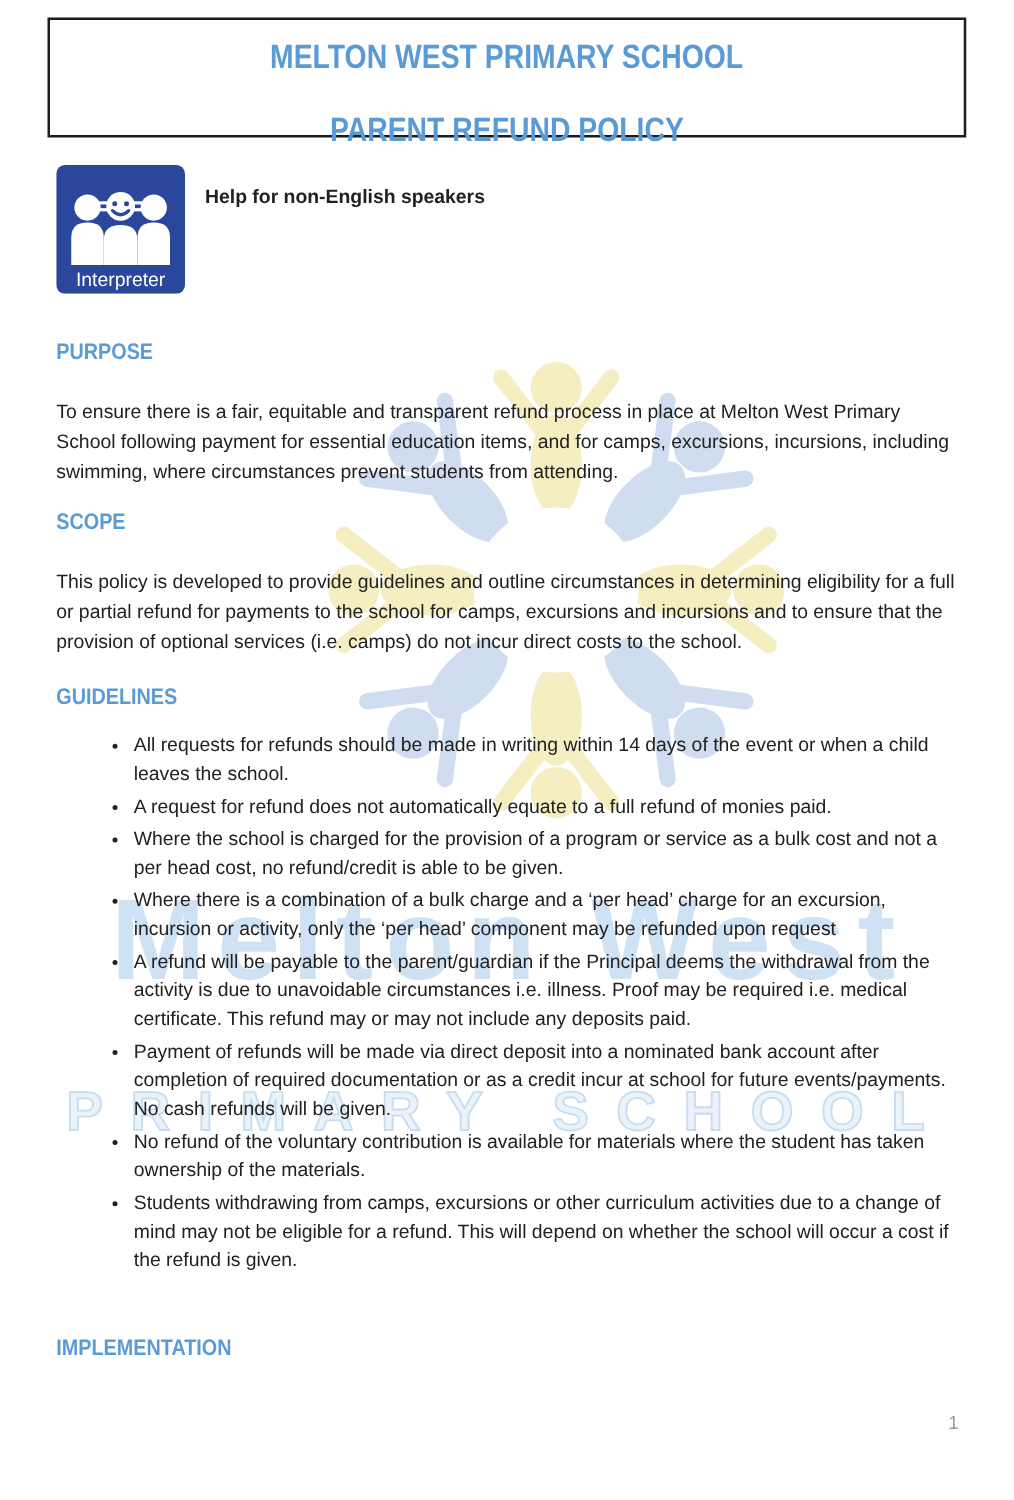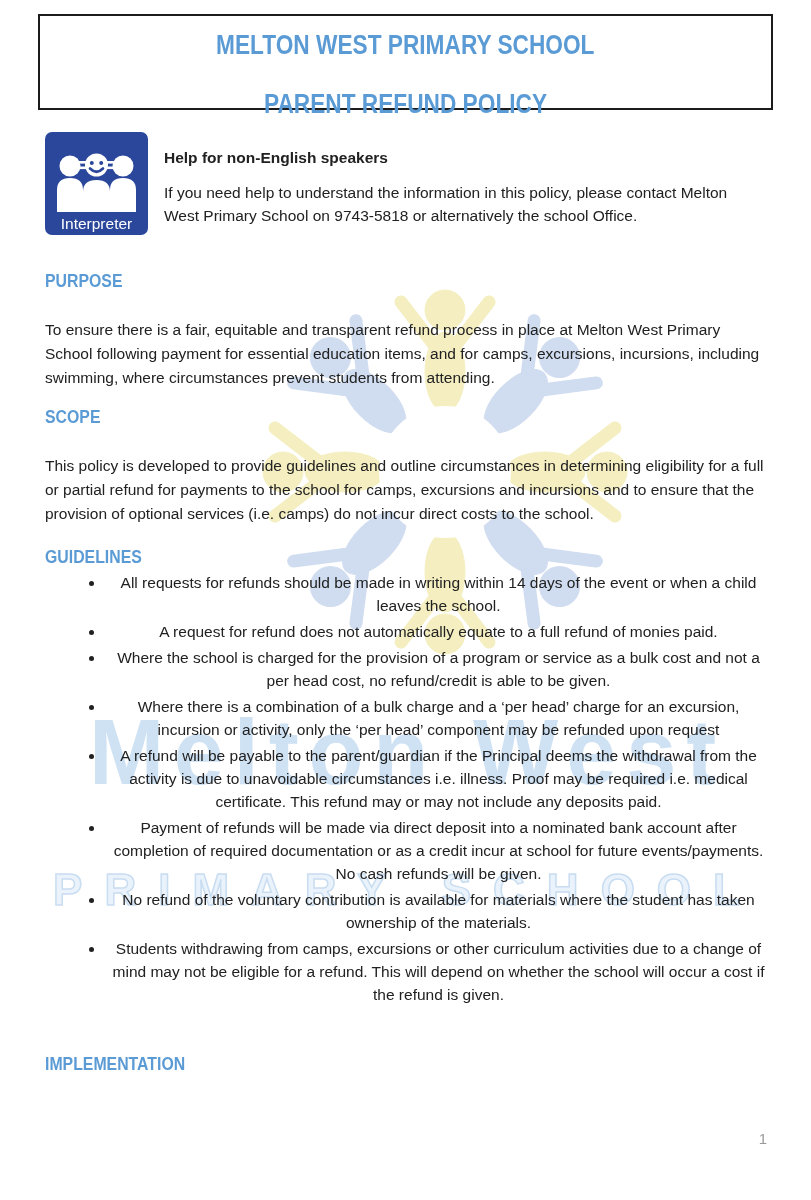--- a/index.html
+++ b/index.html
@@ -75,24 +75,23 @@
   .h-guidelines     { margin-top:21px; }
   .h-implementation { margin-top:48px; }
 
   .para {
     margin:27px 41px 0 45px;
     font-size:15.5px;
     line-height:24px;
   }
 
   ul.bullets {
-    margin:4px 41px 0 45px;
+    margin:18px 41px 0 45px;
     padding-left:60px;
     list-style:disc outside;
-    text-align:center;
   }
   ul.bullets li {
     font-size:15.5px;
     line-height:23px;
     margin-bottom:3px;
     padding-left:2px;
   }
 
   .page-number {
     position:absolute;
@@ -158,21 +157,20 @@
         <path d="M65,80 L65,58 Q65,46 78,46 Q91,46 91,58 L91,80 Z" fill="#ffffff"></path>
 
         <rect x="33.5" y="29" width="8" height="2.6" fill="#ffffff"></rect>
         <rect x="33.5" y="34.5" width="8" height="2.6" fill="#ffffff"></rect>
         <rect x="61.5" y="29" width="8" height="2.6" fill="#ffffff"></rect>
         <rect x="61.5" y="34.5" width="8" height="2.6" fill="#ffffff"></rect>
         <text x="51.5" y="97" text-anchor="middle" font-size="15.5" fill="#ffffff" font-family="Liberation Sans, sans-serif">Interpreter</text>
       </svg>
       <div class="help-text">
         <div class="help-heading">Help for non-English speakers</div>
-        <div class="help-body">If you need help to understand the information in this policy, please contact Melton West Primary School on 9743-5818 or alternatively the school Office.</div>
       </div>
     </div>
 
     <div class="section-heading h-purpose">PURPOSE</div>
     <div class="para">To ensure there is a fair, equitable and transparent refund process in place at Melton West Primary School following payment for essential education items, and for camps, excursions, incursions, including swimming, where circumstances prevent students from attending.</div>
 
     <div class="section-heading h-scope">SCOPE</div>
     <div class="para">This policy is developed to provide guidelines and outline circumstances in determining eligibility for a full or partial refund for payments to the school for camps, excursions and incursions and to ensure that the provision of optional services (i.e. camps) do not incur direct costs to the school.</div>
 
     <div class="section-heading h-guidelines">GUIDELINES</div>

